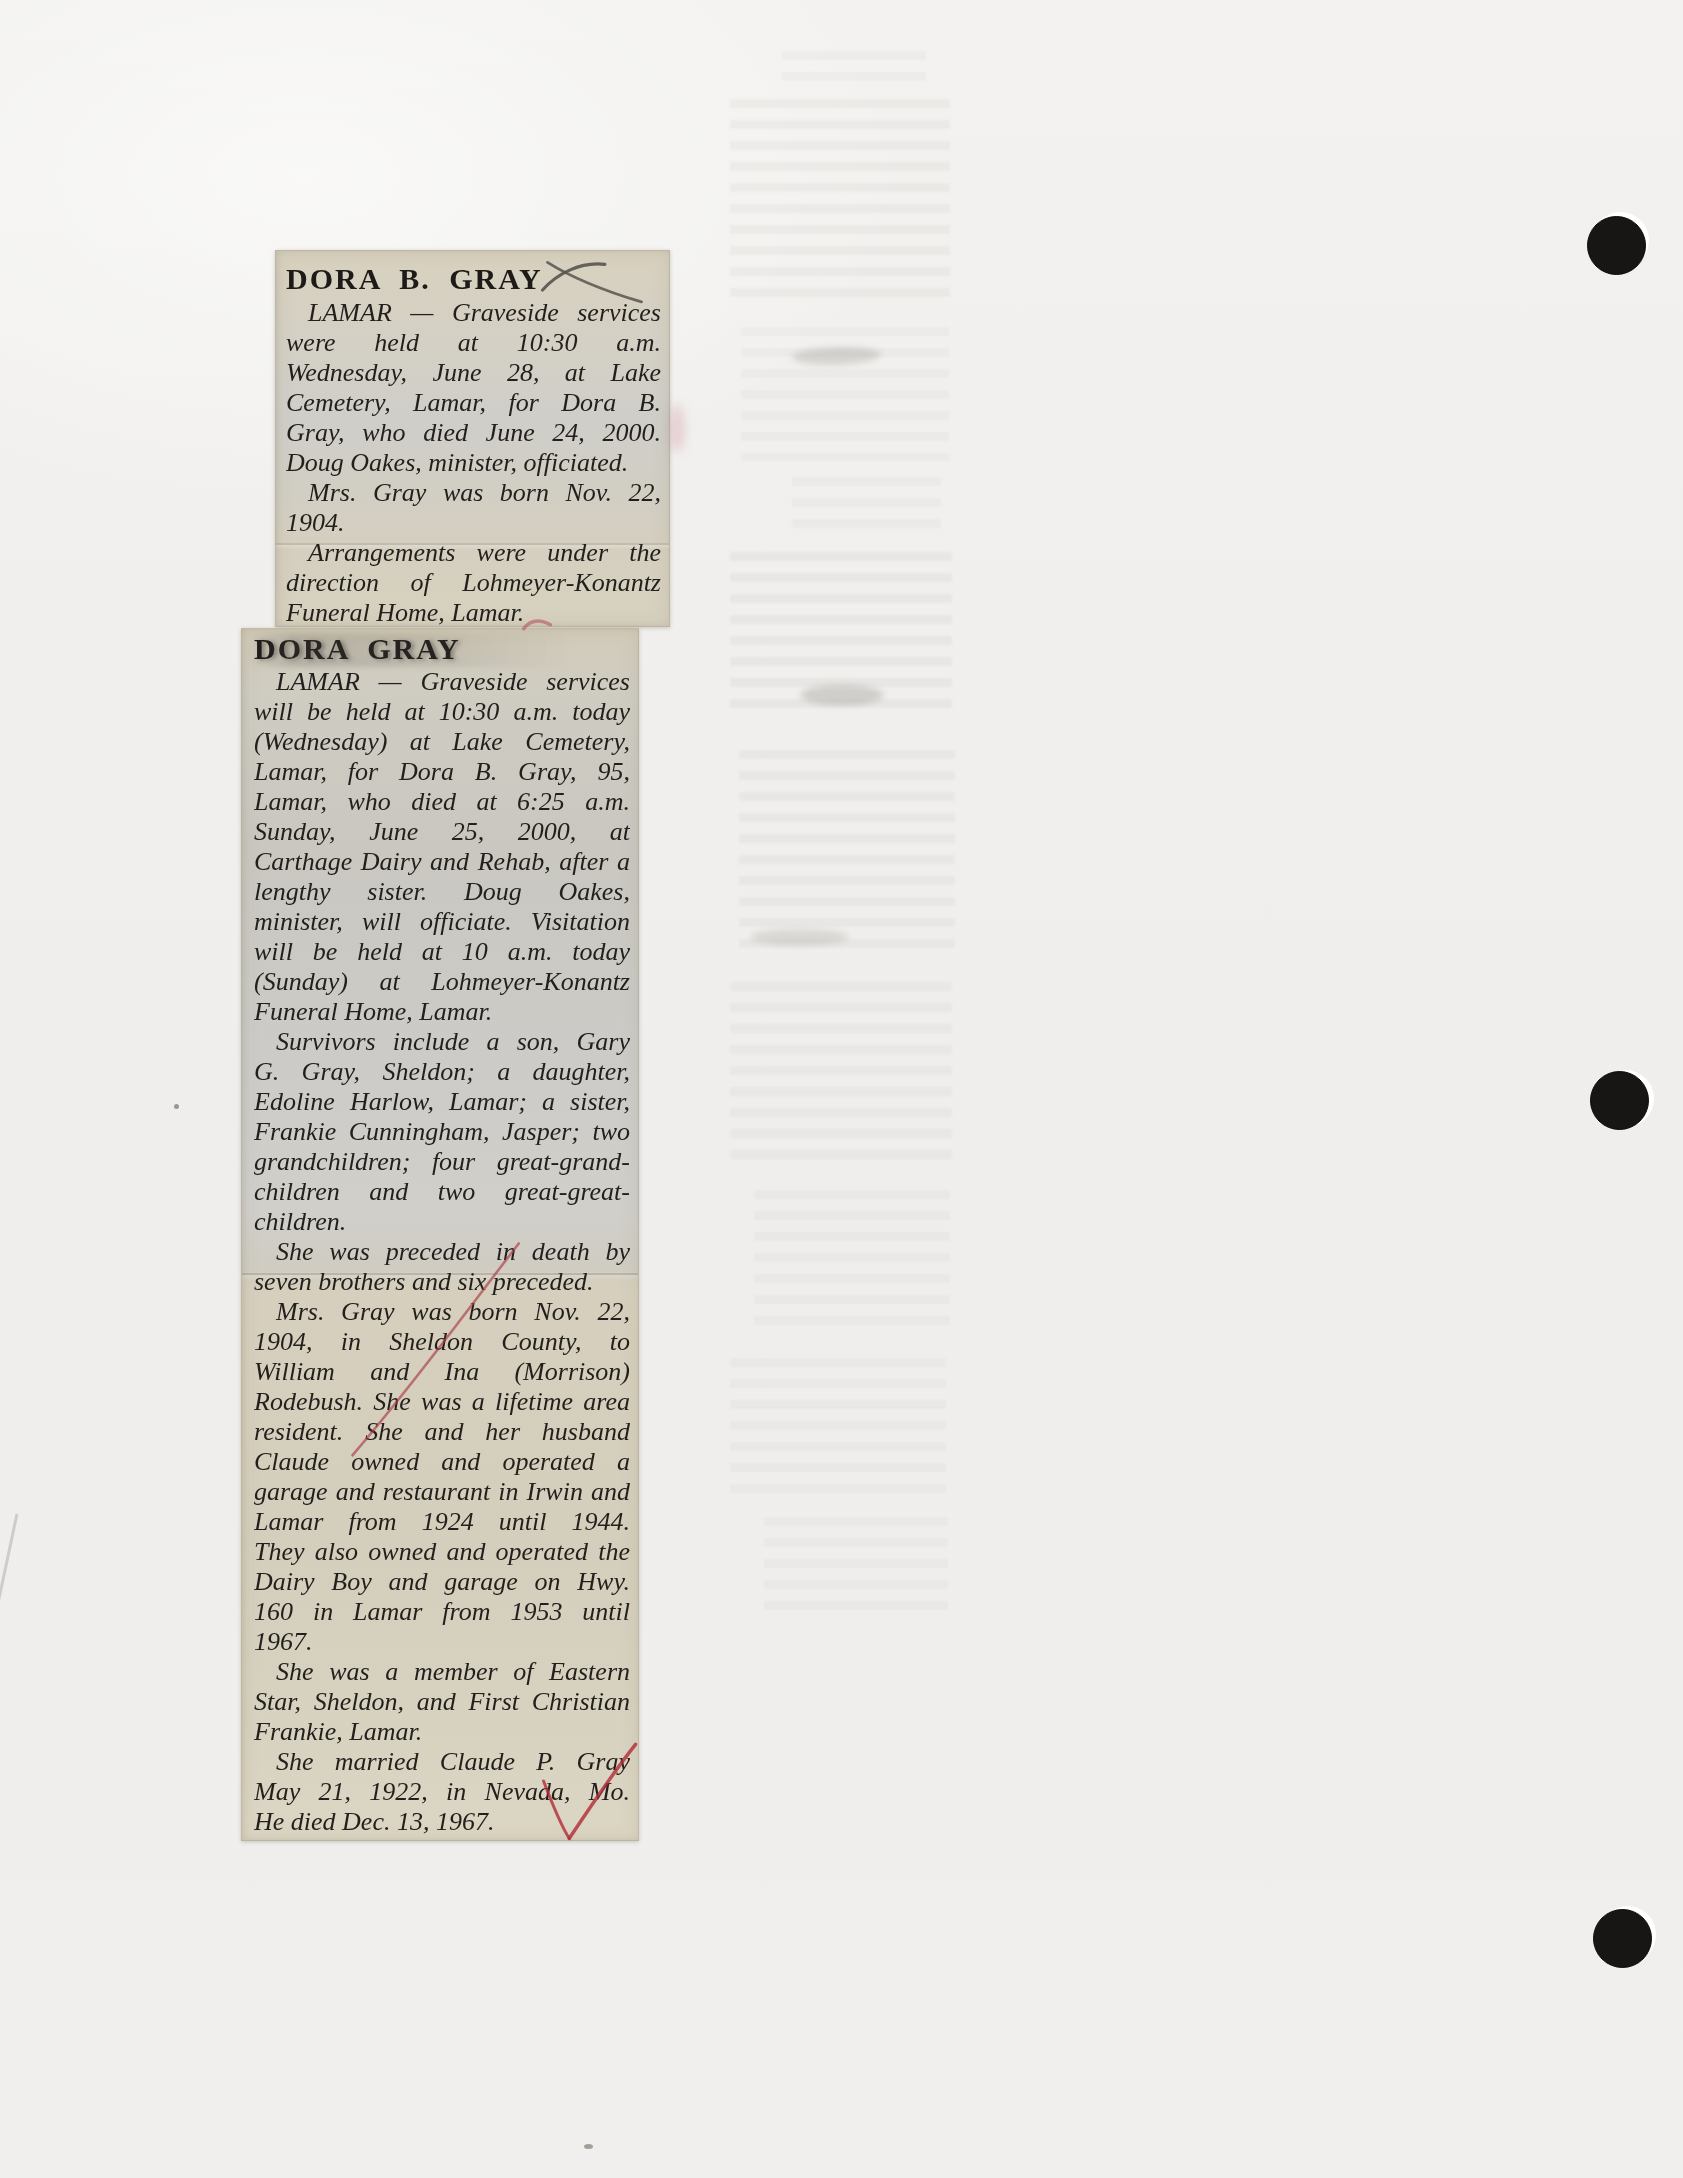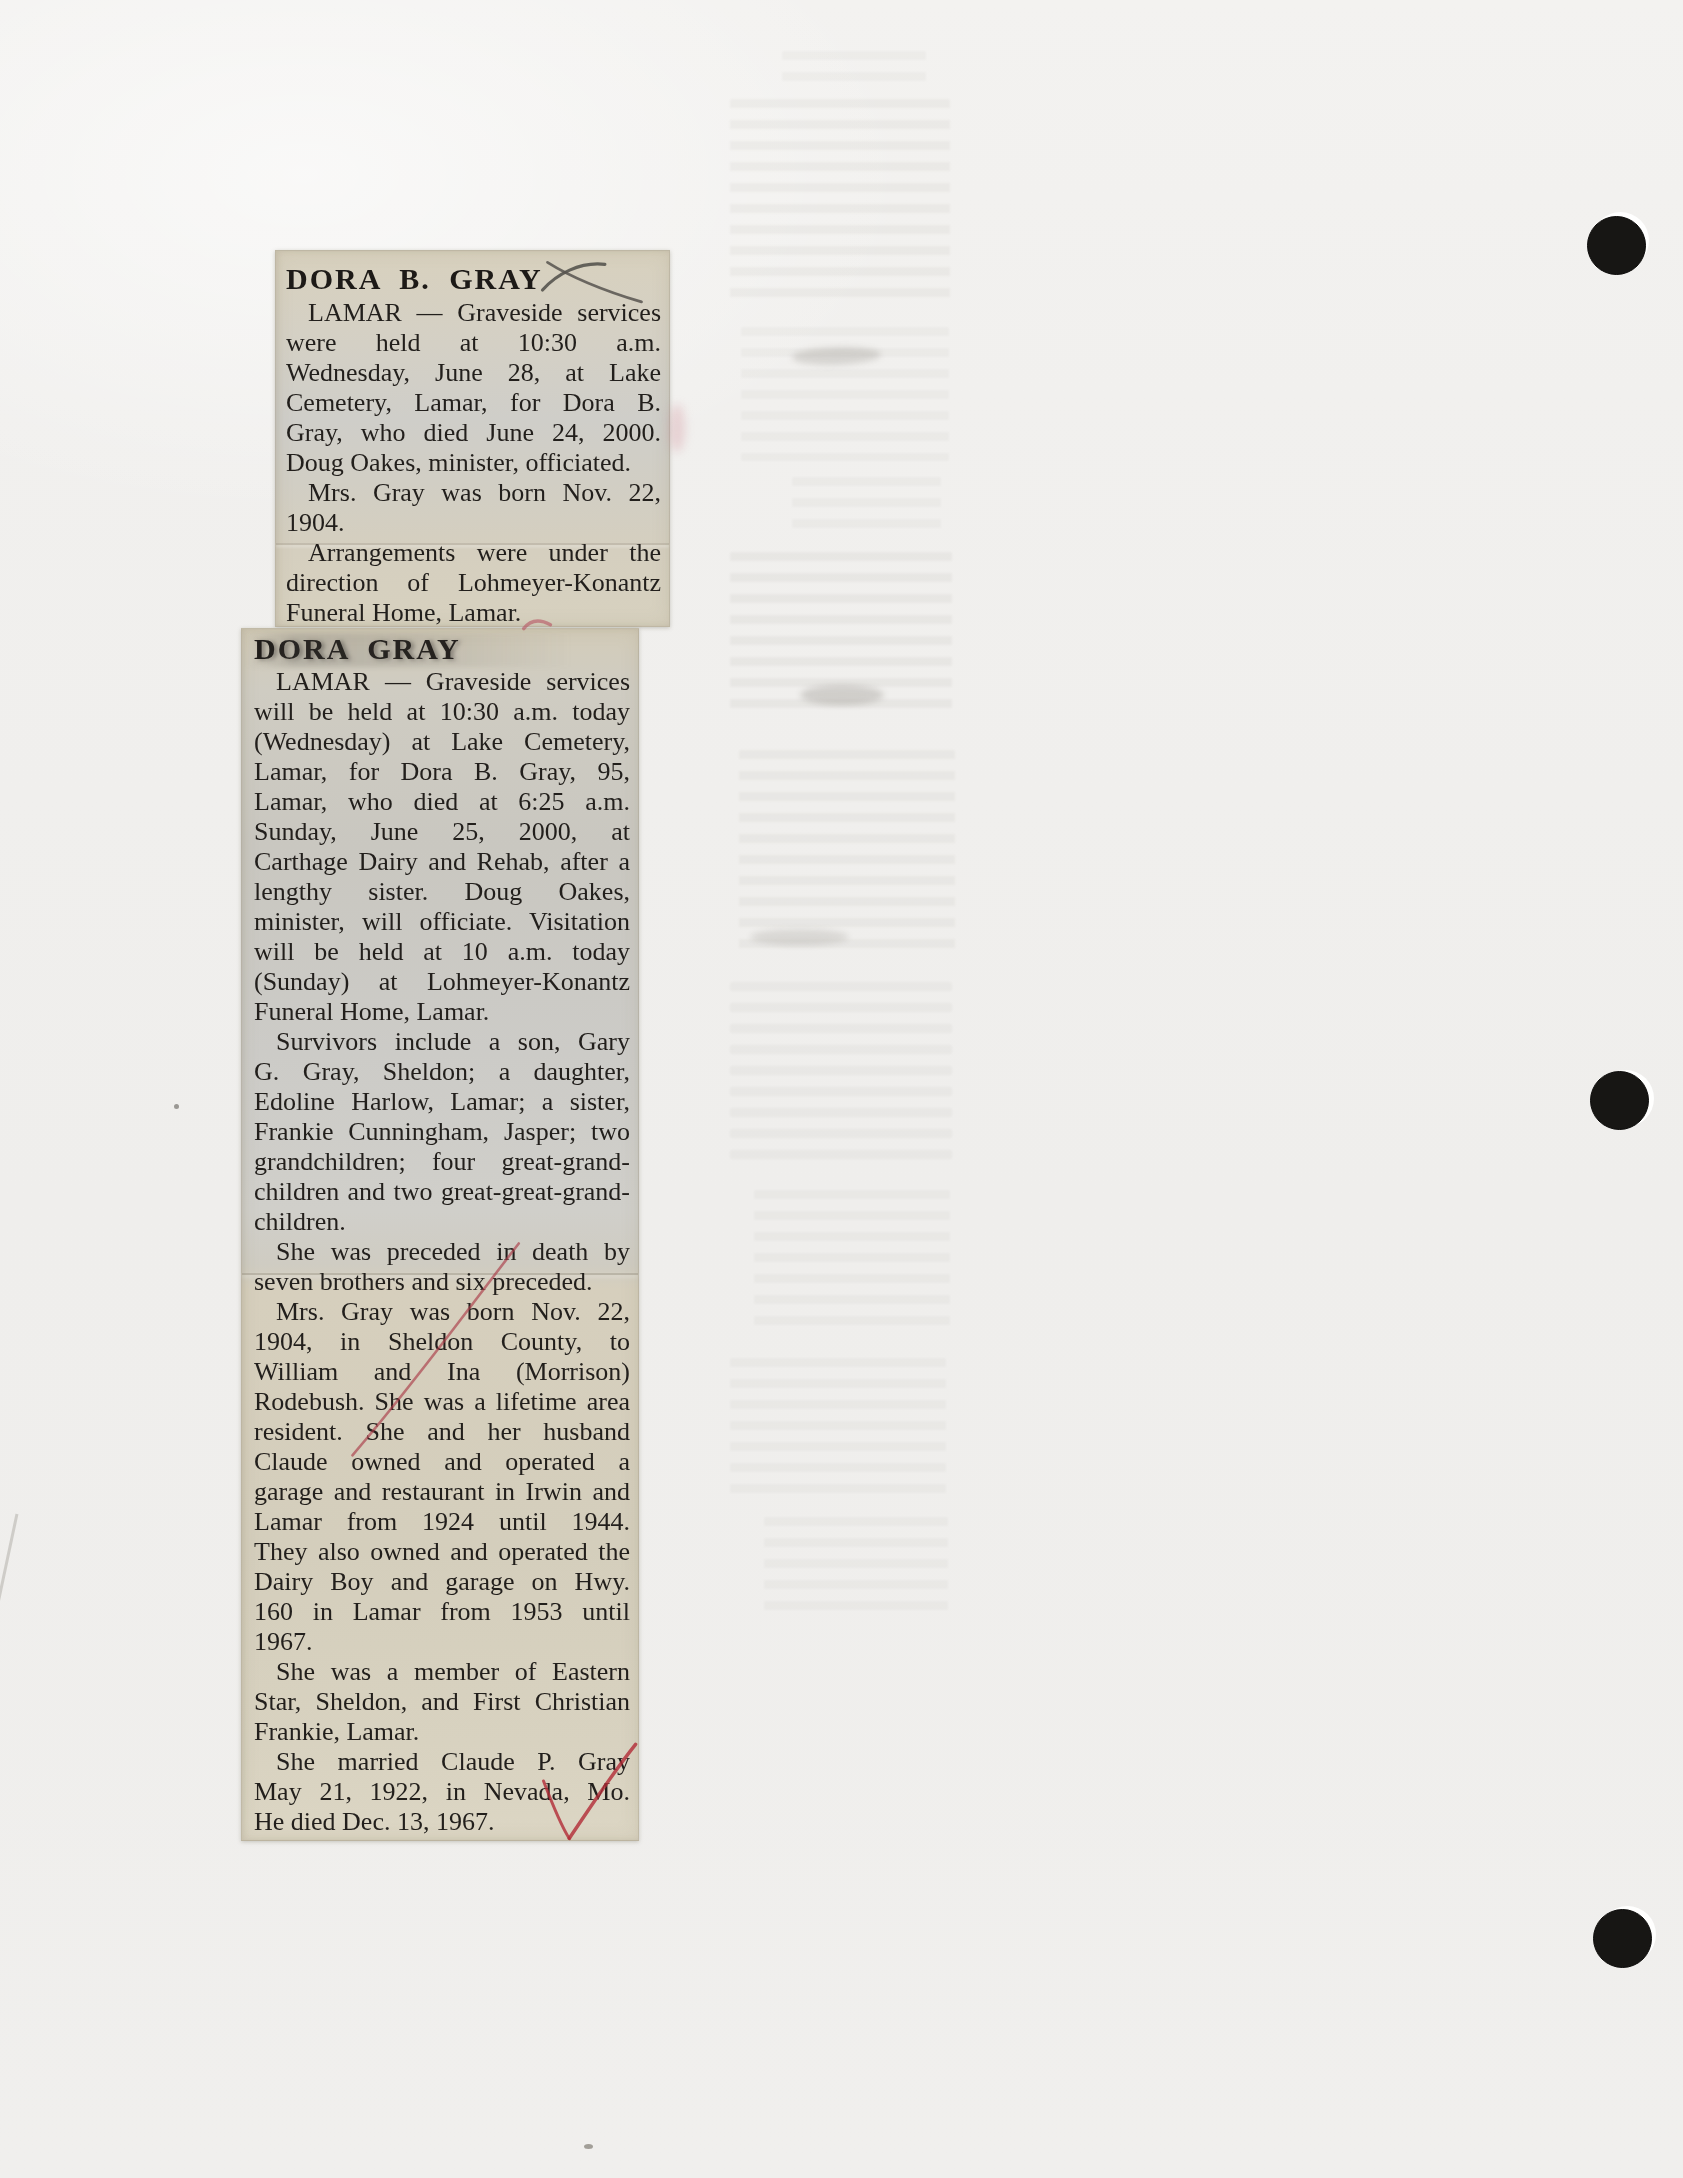--- a/index.html
+++ b/index.html
@@ -40,21 +40,21 @@
   }
   .obit-heading{
     margin:0 0 3px 0;
     font-size:30px;line-height:32px;font-weight:bold;
     letter-spacing:2px;word-spacing:9px;color:#1d1a17;
   }
   .clipping-2 .obit-heading{
     margin-bottom:2px;
     text-shadow:3px 1px 4px rgba(75,70,64,0.55);
   }
-  .obit-body{position:relative;}
+  .obit-body{position:relative;font-style:italic;}
   .tline{
     height:30px;line-height:30px;overflow:hidden;
     font-size:26px;white-space:nowrap;
   }
   .tline.just{
     white-space:normal;text-align:justify;text-align-last:justify;
   }
   .tline.indent{text-indent:22px;}
 
   .seam{position:absolute;left:0;right:0;pointer-events:none;}

